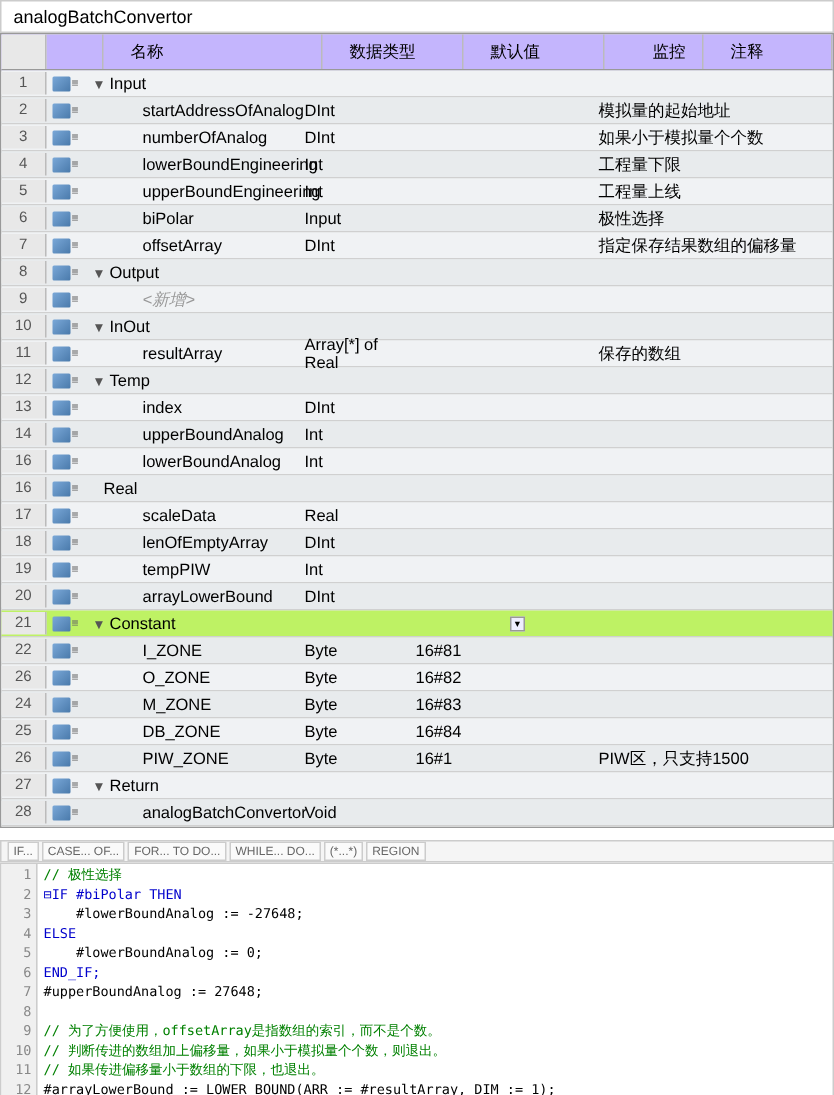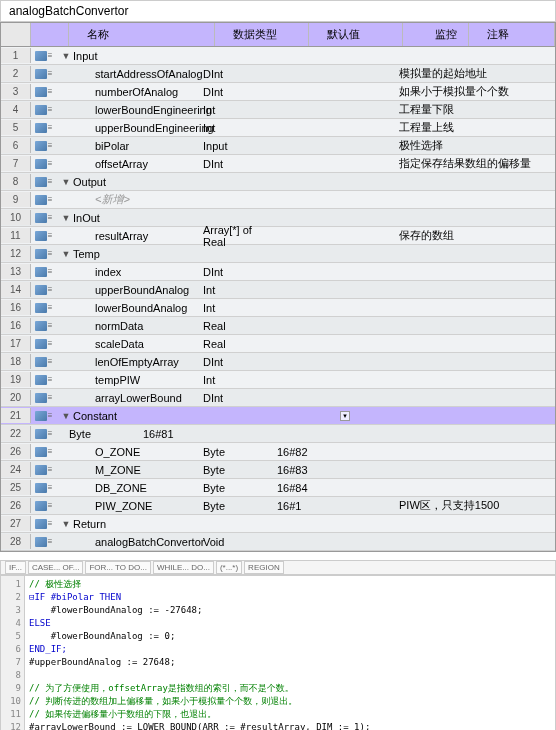--- a/index.html
+++ b/index.html
@@ -11,21 +11,21 @@
 .col-num { width: 30px; background: #e8e8e8; }
 .col-icons { width: 26px; }
 .col-name { width: 134px; }
 .col-type { width: 82px; }
 .col-default { width: 82px; }
 .col-watch { width: 40px; margin-left: 14px; }
 .col-comment { flex: 1; }
 .row { display: flex; border-bottom: 1px solid #d0d0d0; align-items: center; height: 18px; }
 .row.odd { background: #f0f2f4; }
 .row.even { background: #e8ebed; }
-.row.selected { background: #c4b5fd; }
+.row.selected { background: #bef264; }
 .num-cell { width: 30px; text-align: center; background: #e8e8e8; border-right: 1px solid #bbb; font-size: 10px; color: #555; padding: 2px 0; }
 .icon-cell { width: 26px; display: flex; align-items: center; justify-content: center; gap: 1px; border-right: 1px solid transparent; }
 .name-cell { width: 134px; padding: 2px 4px; display: flex; align-items: center; border-right: 1px solid transparent; }
 .type-cell { width: 82px; padding: 2px 12px; border-right: 1px solid transparent; }
 .default-cell { width: 82px; padding: 2px 4px; border-right: 1px solid transparent; }
 .watch-cell { width: 40px; border-right: 1px solid transparent; }
 .comment-cell { flex: 1; padding: 2px 4px; }
 .tree-toggle { width: 10px; height: 10px; font-size: 9px; color: #555; display: inline-flex; align-items: center; justify-content: center; margin-right: 2px; }
 .indent-2 { padding-left: 38px; }
 .icon-tag { width: 12px; height: 10px; background: linear-gradient(135deg,#7aa8d8,#4a7aab); border-radius: 1px; display: inline-block; }
@@ -273,23 +273,20 @@
           <div class="default-cell"></div>
           <div class="watch-cell"></div>
           <div class="comment-cell"></div>
         </div>
         <div class="row even">
           <div class="num-cell">16</div>
           <div class="icon-cell">
             <span class="icon-tag"></span>
             <span class="icon-eq">≡</span>
           </div>
-          <div class="name-cell indent-2">
-            <span style="">normData</span>
-          </div>
           <div class="type-cell">Real</div>
           <div class="default-cell"></div>
           <div class="watch-cell"></div>
           <div class="comment-cell"></div>
         </div>
         <div class="row odd">
           <div class="num-cell">17</div>
           <div class="icon-cell">
             <span class="icon-tag"></span>
             <span class="icon-eq">≡</span>
@@ -358,20 +355,23 @@
             <span class="dd-icon" style="float:right">▾</span>
           </div>
           <div class="watch-cell"></div>
           <div class="comment-cell"></div>
         </div>
         <div class="row even">
           <div class="num-cell">22</div>
           <div class="icon-cell">
             <span class="icon-tag"></span>
             <span class="icon-eq">≡</span>
+          </div>
+          <div class="name-cell indent-2">
+            <span style="">I_ZONE</span>
           </div>
           <div class="type-cell">Byte</div>
           <div class="default-cell">16#81</div>
           <div class="watch-cell"></div>
           <div class="comment-cell"></div>
         </div>
         <div class="row odd">
           <div class="num-cell">26</div>
           <div class="icon-cell">
             <span class="icon-tag"></span>

